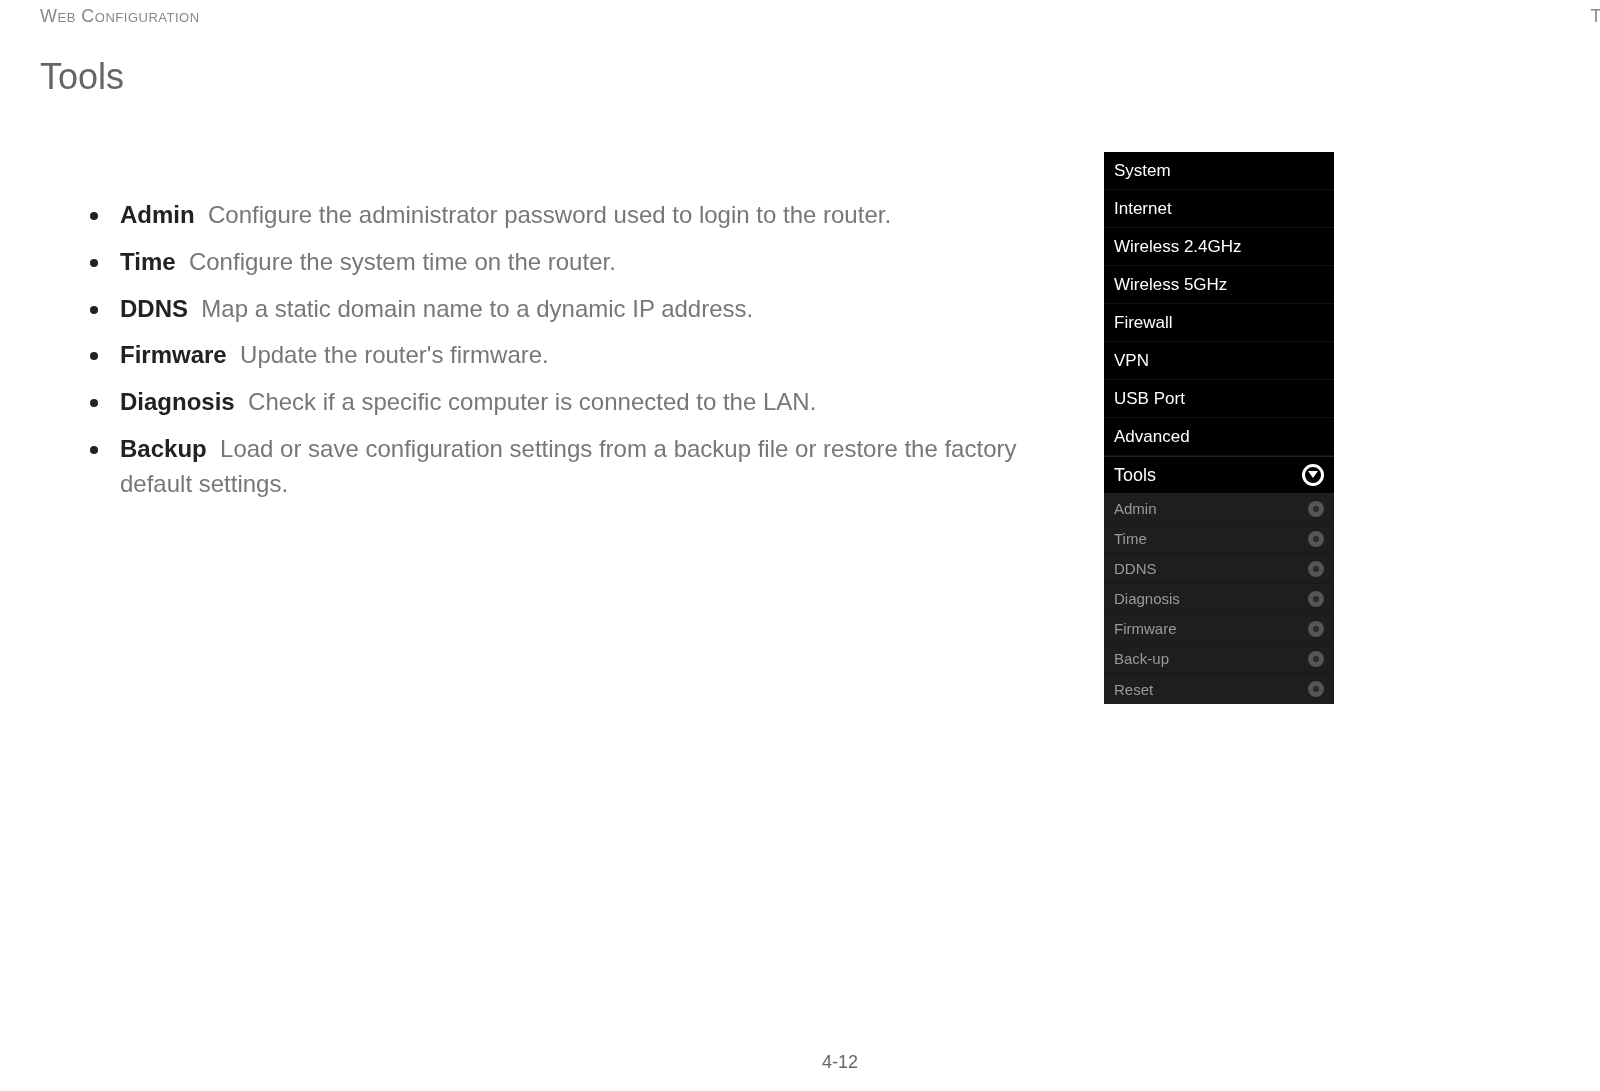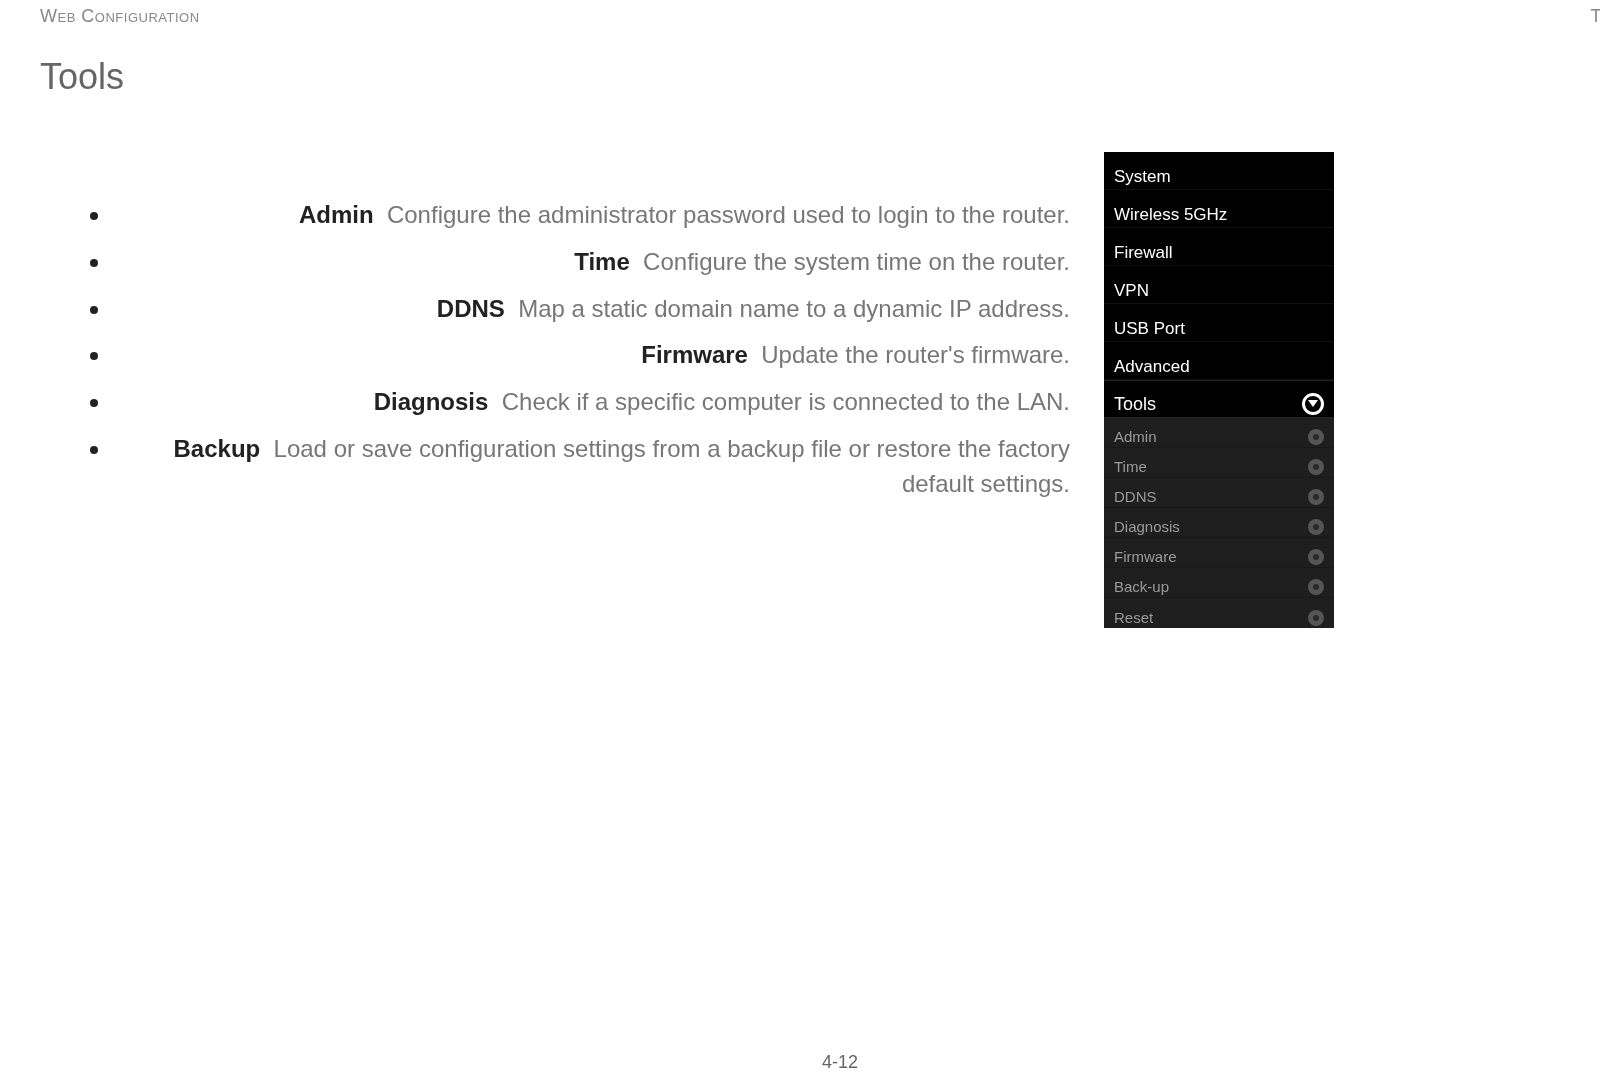--- a/index.html
+++ b/index.html
@@ -57,21 +57,20 @@
     top: 186px;
     left: 50px;
     width: 980px;
   }
   .bullet {
     display: flex;
     align-items: flex-start;
     margin-top: 12px;
     font-size: 24px;
     line-height: 1.45;
-    text-align: right;
   }
   .bullet .dot {
     width: 8px;
     height: 8px;
     background: #222;
     border-radius: 50%;
     margin-top: 14px;
     margin-right: 22px;
     flex: 0 0 auto;
   }
@@ -93,23 +92,23 @@
     top: 152px;
     left: 1064px;
     width: 230px;
     background: #000;
     font-family: Arial, Helvetica, sans-serif;
     color: #fff;
     font-size: 17px;
   }
   .menu .item {
     display: flex;
-    align-items: flex-end;
+    align-items: center;
     justify-content: space-between;
-    padding: 2px 10px;
+    padding: 13px 10px;
   }
   .menu .main-item {
     height: 38px;
     border-bottom: 1px solid #111;
   }
   .menu .active {
     height: 38px;
     border-top: 1px solid #222;
     border-bottom: 1px solid #222;
   }
@@ -196,20 +195,26 @@
       <span class="dot"></span>
       <span class="text"><span class="label">Backup</span>&nbsp; <span class="desc">Load or save configuration settings from a backup file or restore the factory default settings.</span></span>
     </div>
   </div>
 
   <div class="menu">
     <div class="item main-item">
         <span class="label">System</span>
       </div>
     <div class="item main-item">
+        <span class="label">Internet</span>
+      </div>
+    <div class="item main-item">
+        <span class="label">Wireless 2.4GHz</span>
+      </div>
+    <div class="item main-item">
         <span class="label">Wireless 5GHz</span>
       </div>
     <div class="item main-item">
         <span class="label">Firewall</span>
       </div>
     <div class="item main-item">
         <span class="label">VPN</span>
       </div>
     <div class="item main-item">
         <span class="label">USB Port</span>

